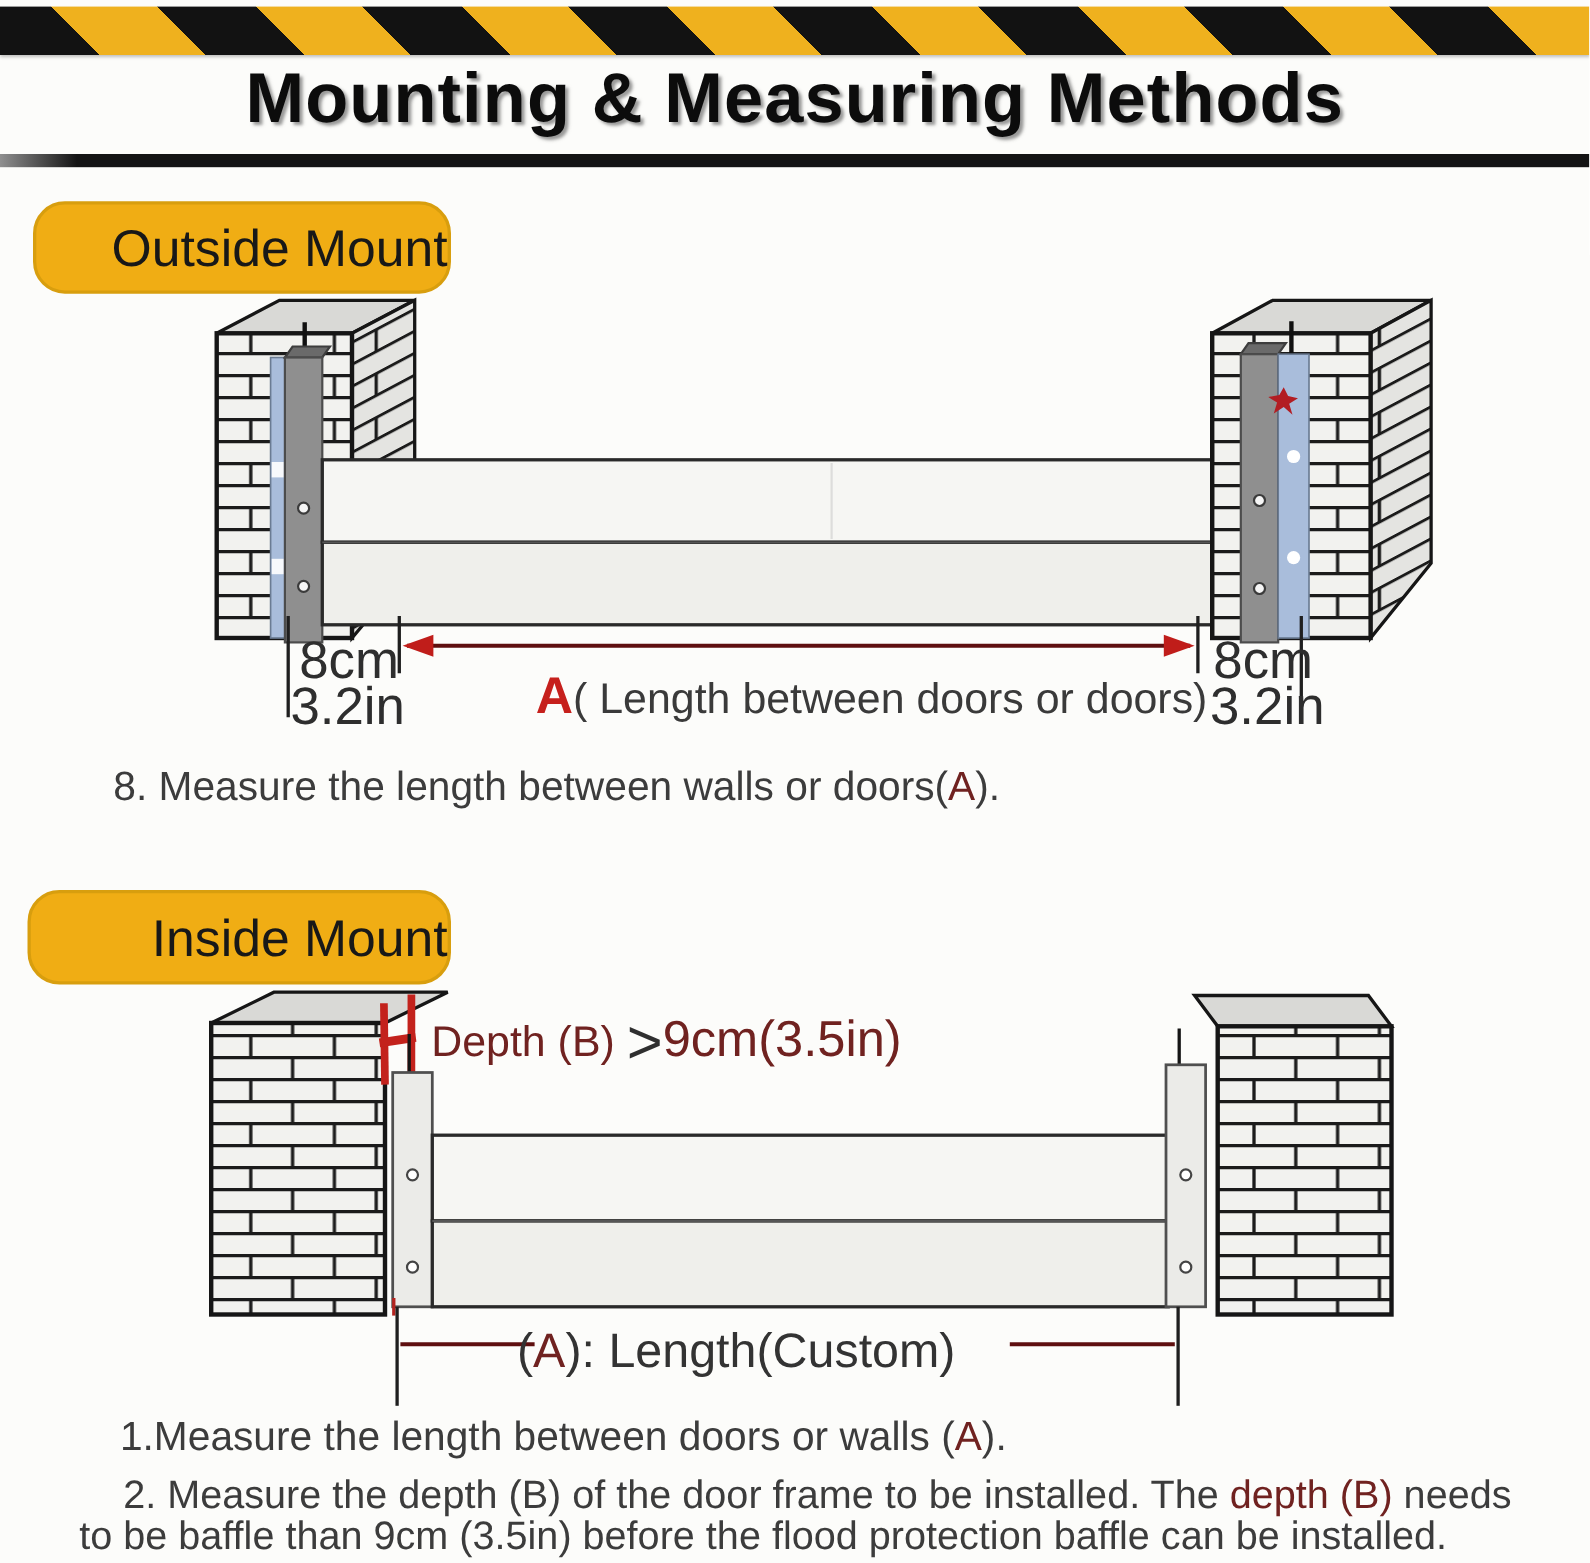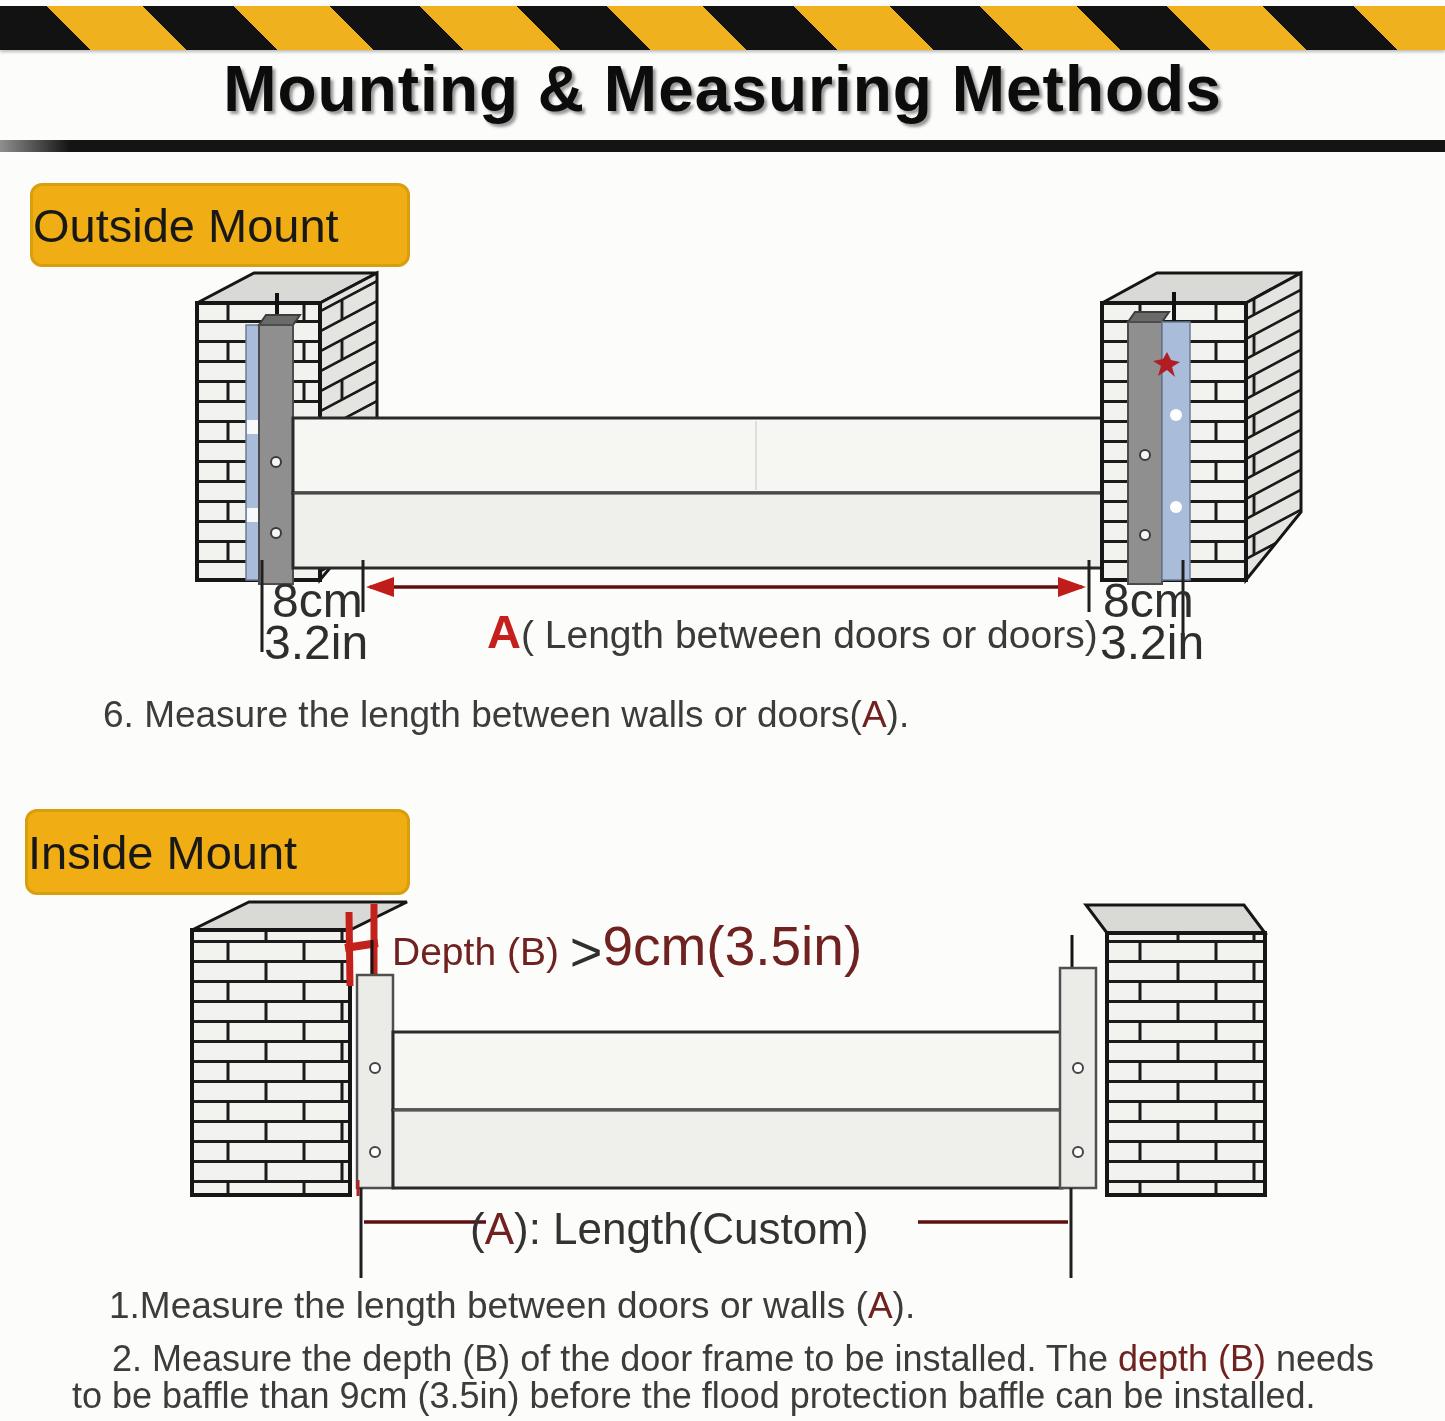--- a/index.html
+++ b/index.html
@@ -18,43 +18,43 @@
     position:absolute;left:0;right:0;top:52px;margin:0;text-align:center;
     font-size:64px;font-weight:bold;color:#0c0c0c;letter-spacing:1px;
     text-shadow:3px 3px 3px rgba(70,70,70,.55);
   }
   .title-bar{
     position:absolute;left:0;top:140px;width:1445px;height:12px;
     background:linear-gradient(to right,#8f8f8f 0px,#141414 70px,#141414 100%);
   }
   
   .badge{
-    position:absolute;display:flex;align-items:center;justify-content:flex-start;
-    background:var(--badge-yellow);border:3px solid #d89e0e;border-radius:12px;
+    position:absolute;display:flex;align-items:center;justify-content:flex-end;
+    background:var(--badge-yellow);border:3px solid #d89e0e;border-radius:29px;
     font-size:47px;color:#181818;box-sizing:border-box;
   }
   .badge-outside{left:30px;top:183px;width:380px;height:84px;}
   .badge-inside{left:25px;top:809px;width:385px;height:86px;}
   
   .dsvg{position:absolute;left:0;}
   .d1{top:262px;width:1445px;height:430px;}
   .d2{top:900px;width:1445px;height:410px;}
   
   .dim{position:absolute;font-size:48px;color:#2e2e2e;line-height:1;}
   .dim-l-cm{left:272px;top:577px;}
   .dim-l-in{left:264px;top:619px;}
   .dim-r-cm{left:1103px;top:577px;}
   .dim-r-in{left:1100px;top:619px;}
   .a-label{position:absolute;left:487px;top:604px;white-space:nowrap;}
   .a-label .big-a{font-size:47px;font-weight:bold;color:var(--accent-red);}
   .a-label .rest{font-size:39px;color:#3a3a3a;}
   .depth-label{position:absolute;left:392px;top:914px;white-space:nowrap;}
   .depth-label .dl1{font-size:39px;color:var(--maroon);}
   .depth-label .gt{font-size:56px;color:#2f2f2f;vertical-align:-6px;}
-  .depth-label .dl2{font-size:55px;color:var(--maroon);margin-top:38px;}
+  .depth-label .dl2{font-size:46px;color:var(--maroon);margin-top:38px;}
   .len-label{position:absolute;left:470px;top:1204px;white-space:nowrap;font-size:44px;color:#333;}
   .len-label .mid-a{color:var(--maroon);}
   
   .step{position:absolute;font-size:37px;color:var(--text);white-space:nowrap;}
   .step .hl-maroon{color:var(--maroon);}
   .step .hl-red{color:#77201d;}
   .o-step1{left:103px;top:694px;}
   .o-step2{left:105px;top:745px;}
   .i-step1{left:109px;top:1285px;}
   .i-step2{left:112px;top:1338px;font-size:36px;}
@@ -145,21 +145,21 @@
 
   <div class="dim dim-l-cm">8cm</div>
   <div class="dim dim-l-in">3.2in</div>
   <div class="dim dim-r-cm">8cm</div>
   <div class="dim dim-r-in">3.2in</div>
   <div class="a-label">
     <span class="big-a">A</span><span class="rest">( Length between doors or doors)</span>
   </div>
 
   <div class="step o-step1">
-    <span>6. Measure the length between walls or doors(</span><span class="hl-maroon">A</span><span>).</span>
+    <span>8. Measure the length between walls or doors(</span><span class="hl-maroon">A</span><span>).</span>
   </div>
 
   <div class="badge badge-inside">
     <span>Inside Mount</span>
   </div>
 
   <svg class="dsvg d2" viewBox="0 900 1445 410">
     <defs>
       <pattern id="brickB" width="76" height="40" patternUnits="userSpaceOnUse">
         <rect width="76" height="40" fill="#f2f2ef"></rect>

